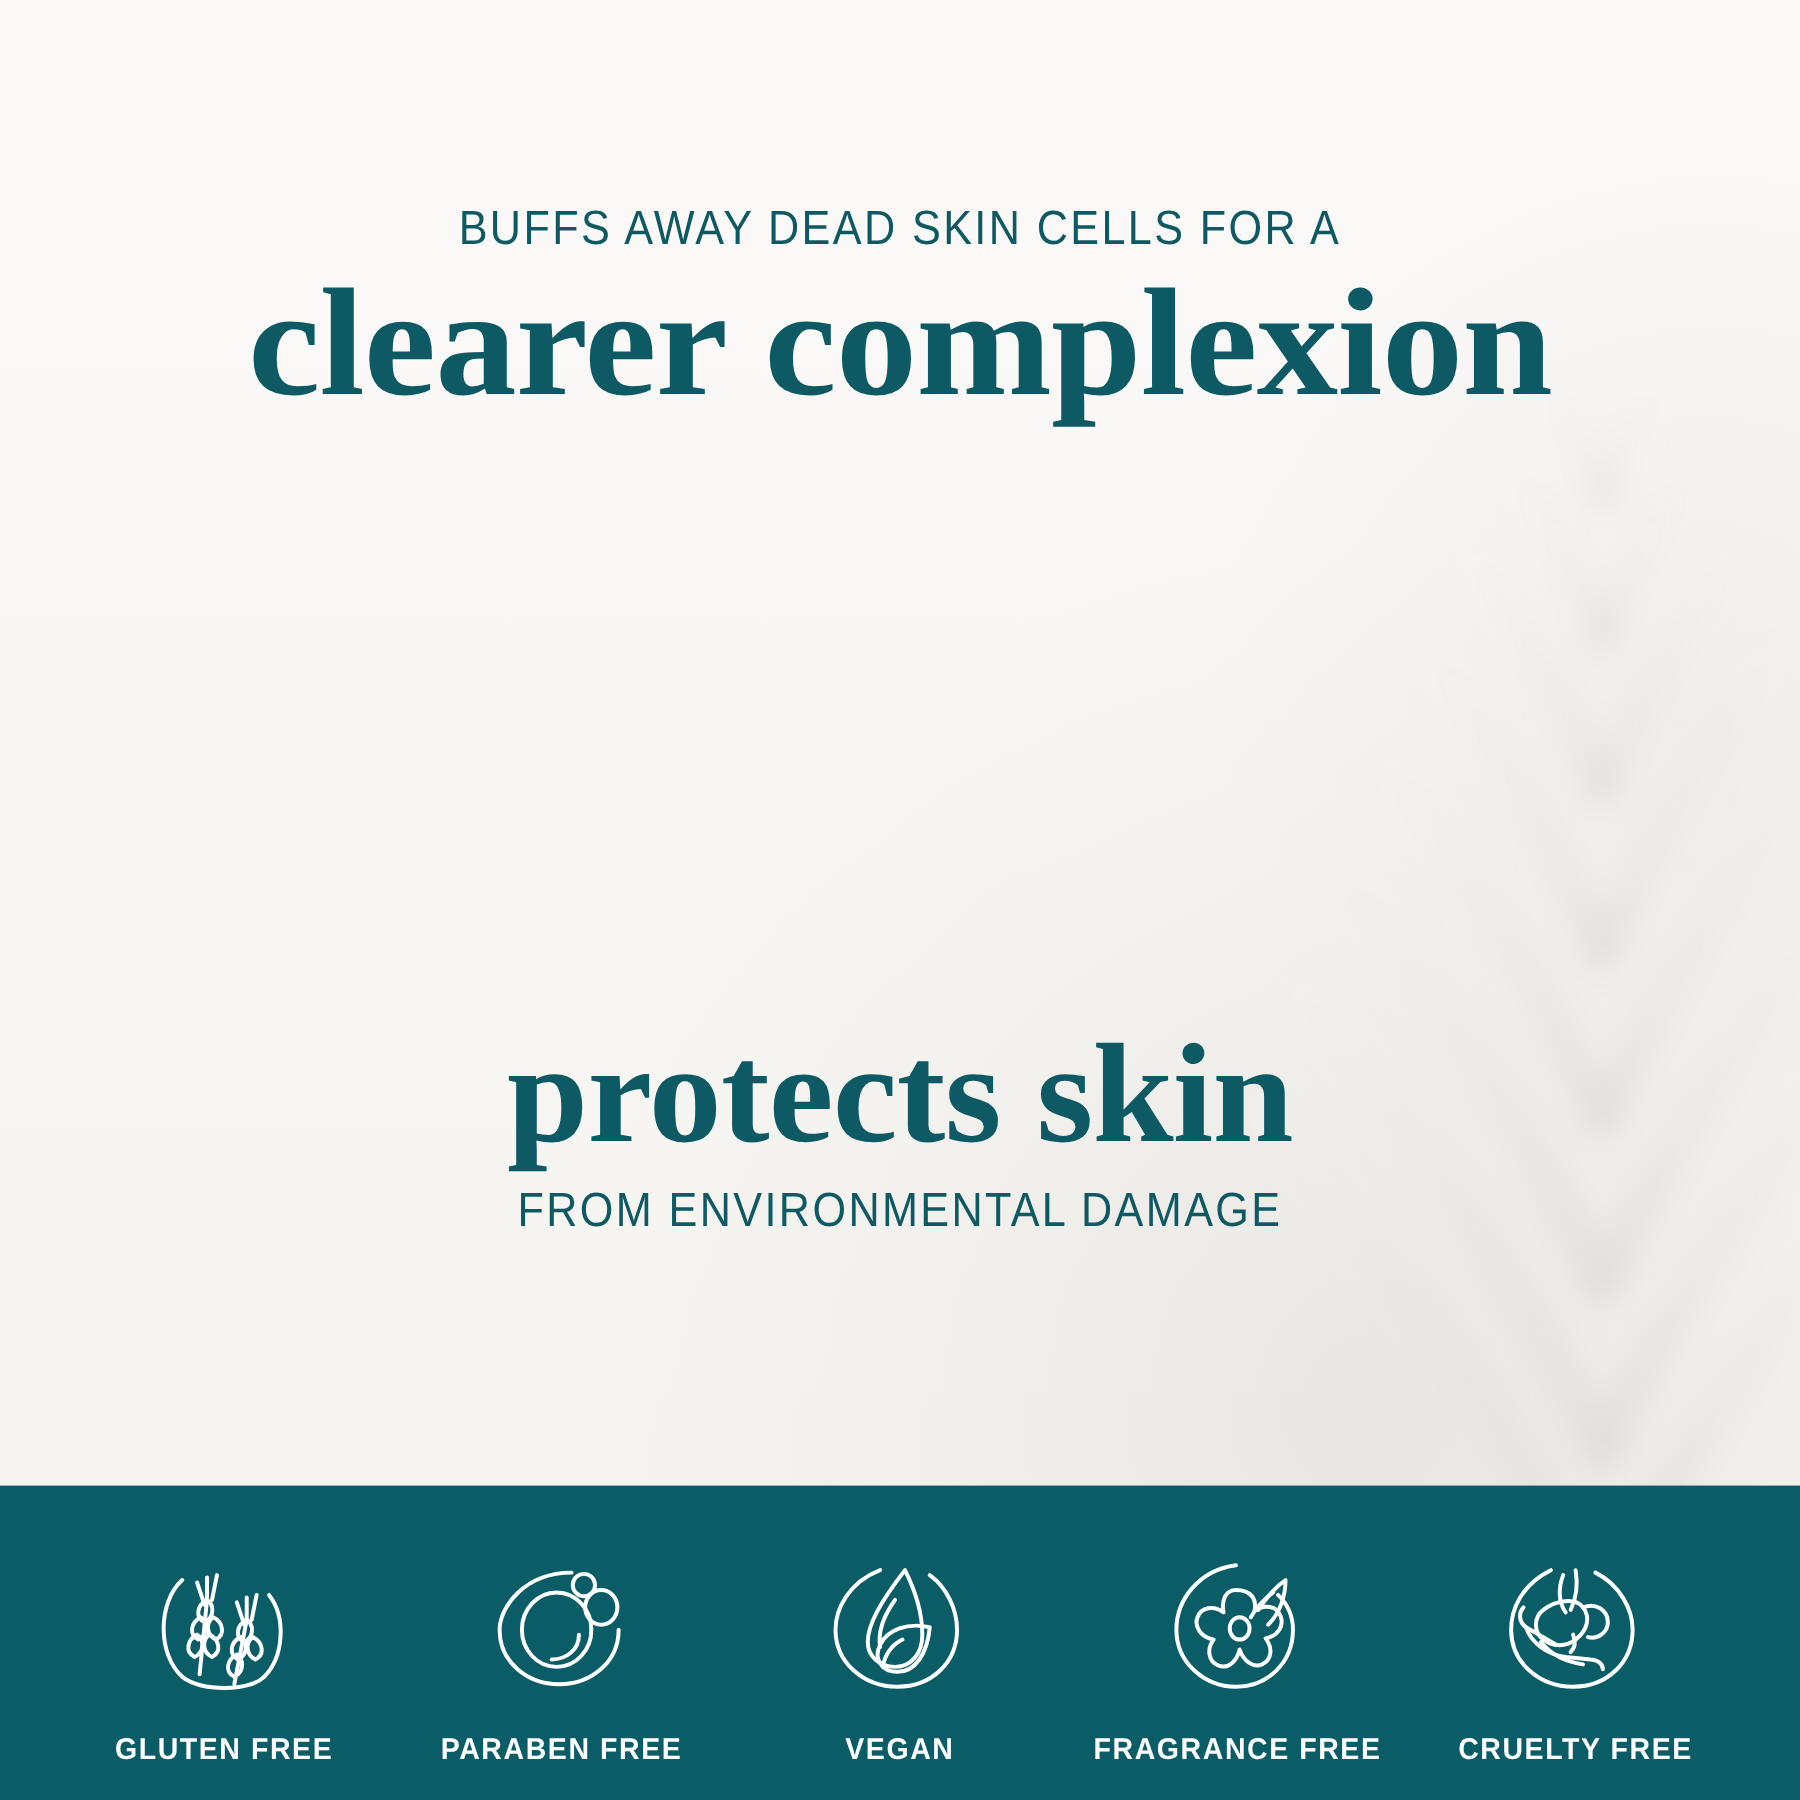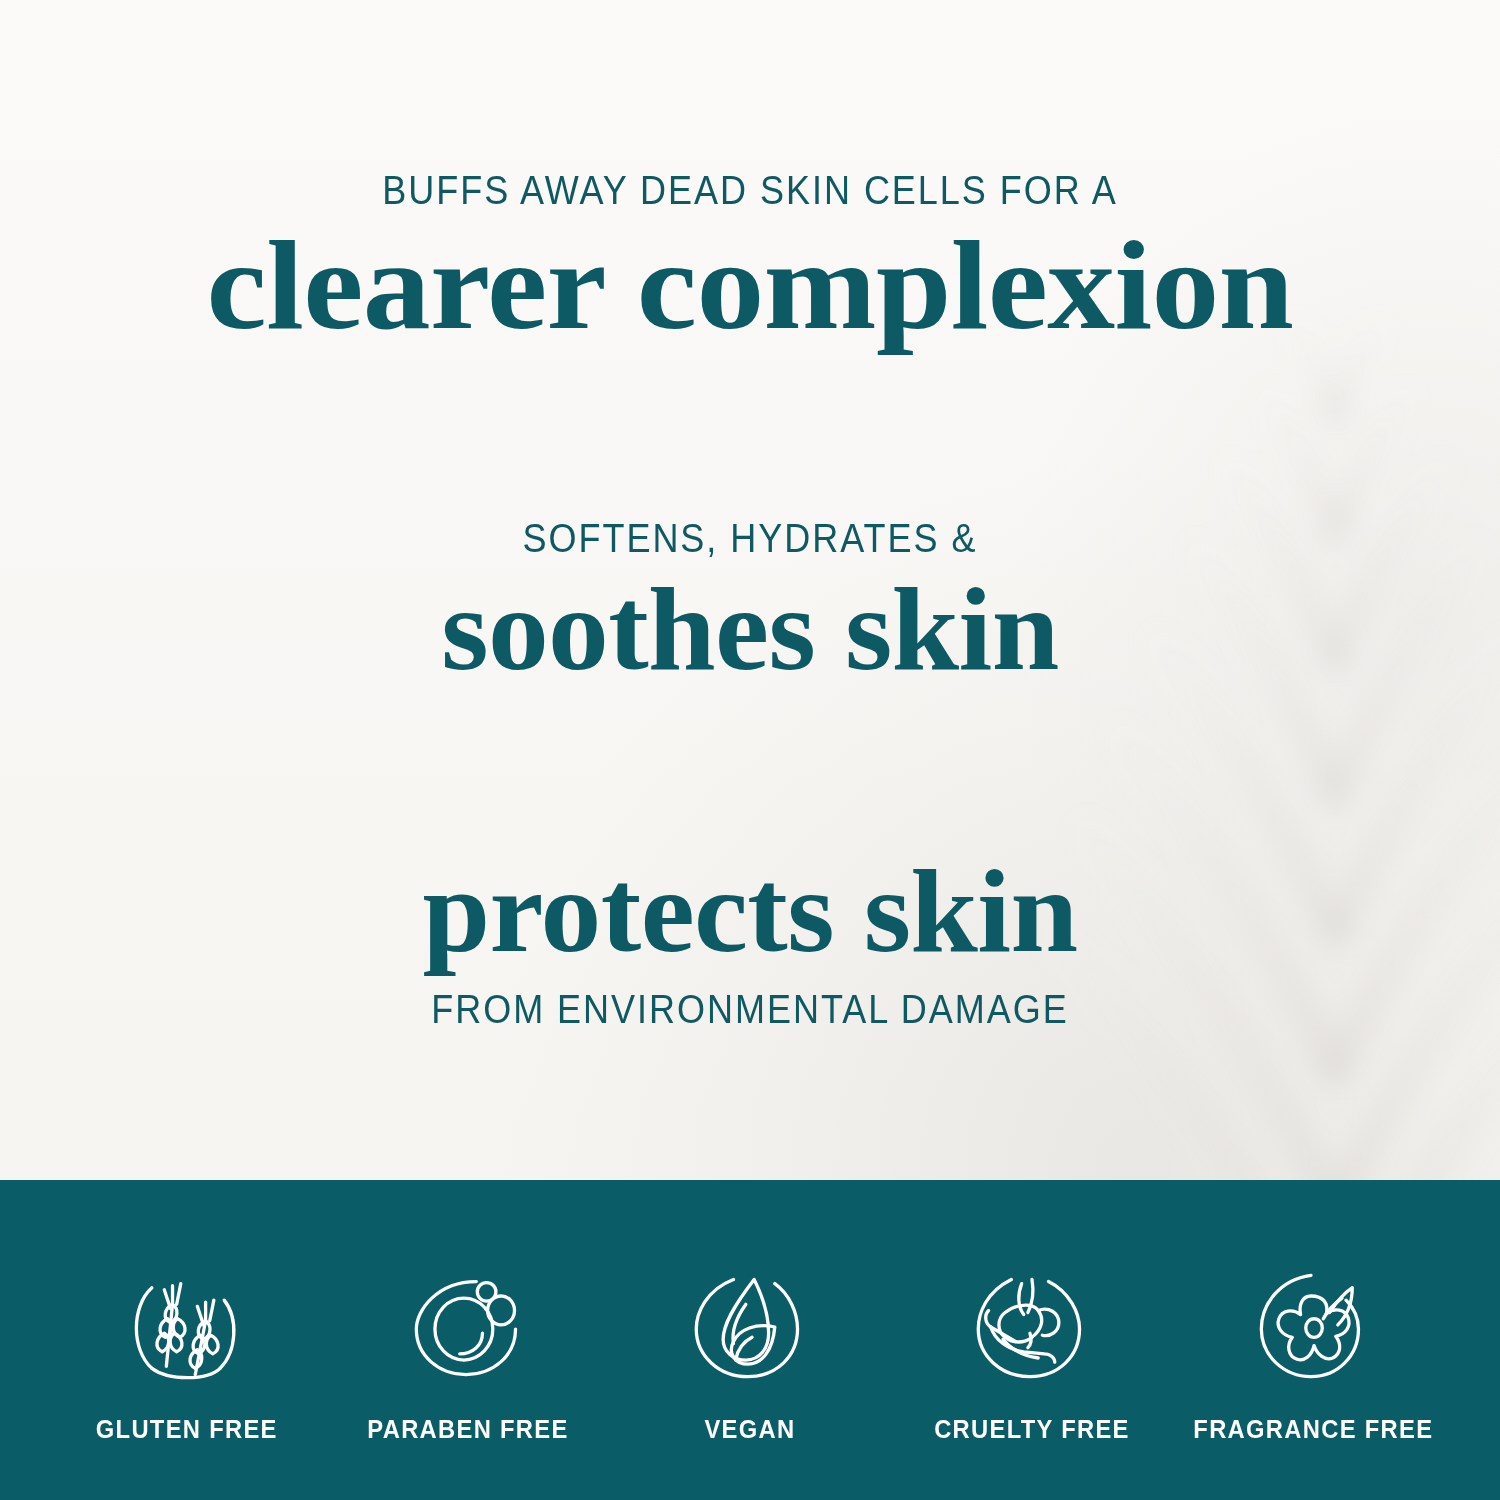--- a/index.html
+++ b/index.html
@@ -117,21 +117,21 @@
     margin-top: 16px;
     white-space: nowrap;
   }
 
   
   .claims-bar {
     position: absolute;
     left: 0;
     bottom: 0;
     width: 1500px;
-    height: 320px;
+    height: 262px;
     background: #0a5c66;
     z-index: 3;
     display: flex;
     align-items: center;
     justify-content: space-between;
     padding: 16px 46px 0 46px;
   }
 
   .claim {
     flex: 1 1 0;
@@ -207,24 +207,20 @@
     </div>
   </div>
 
   <div class="content">
 
     <div class="block block-1">
       <div class="eyebrow">BUFFS AWAY DEAD SKIN CELLS FOR A</div>
       <div class="headline headline-1">clearer complexion</div>
     </div>
 
-    <div class="block block-2">
-      <div class="eyebrow">SOFTENS, HYDRATES &amp;</div>
-      <div class="headline headline-2">soothes skin</div>
-    </div>
 
     <div class="block block-3">
       <div class="headline headline-3">protects skin</div>
       <div class="subline">FROM ENVIRONMENTAL DAMAGE</div>
     </div>
 
   </div>
 
   <div class="claims-bar">
 
@@ -274,42 +270,42 @@
           <path d="M84 60 C66 56 50 62 44 74 C38 86 46 96 58 96 C72 96 82 82 84 60Z"></path>
           <path d="M62 70 C54 74 48 82 46 92"></path>
         </svg>
       </span>
       <span class="claim-label">VEGAN</span>
     </div>
 
     <div class="claim">
       <span class="claim-icon">
         <svg viewBox="0 0 120 120" fill="none" stroke="#ffffff" stroke-width="3.2" stroke-linecap="round" stroke-linejoin="round" aria-hidden="true">
+          <path d="M58 10 C28 14 10 38 10 62 C10 88 32 108 58 108 C84 108 104 88 104 62 C104 52 100 42 92 34"></path>
+          <path d="M58 30 C50 30 46 38 48 48 C40 42 30 44 27 52 C24 60 30 68 40 70 C34 78 36 88 44 91 C52 94 59 87 61 78 C64 87 72 93 79 90 C87 86 88 77 82 69 C92 67 97 59 94 51 C91 43 81 41 73 47 C75 37 70 30 58 30Z"></path>
+          <ellipse cx="61" cy="61" rx="8" ry="9"></ellipse>
+          <path d="M76 46 C84 34 92 26 98 22 C98 34 94 48 84 58"></path>
+          <path d="M88 32 C80 38 74 44 70 52"></path>
+        </svg>
+      </span>
+      <span class="claim-label">FRAGRANCE FREE</span>
+    </div>
+
+    <div class="claim">
+      <span class="claim-icon">
+        <svg viewBox="0 0 120 120" fill="none" stroke="#ffffff" stroke-width="3.2" stroke-linecap="round" stroke-linejoin="round" aria-hidden="true">
           <path d="M40 14 C16 26 8 46 8 62 C8 88 30 108 58 108 C86 108 106 88 106 62 C106 46 96 26 76 16"></path>
           <path d="M50 18 C46 28 46 40 52 48"></path>
           <path d="M60 14 C62 26 60 38 56 46"></path>
           <path d="M34 46 C26 52 26 64 34 70 C42 76 52 76 60 70 C70 62 72 52 66 44 C60 36 44 38 34 46Z"></path>
           <path d="M66 44 C76 40 86 46 86 56 C86 64 78 70 70 68"></path>
           <path d="M58 66 C60 72 60 76 56 80"></path>
           <path d="M18 44 C14 48 14 56 20 60 L44 74"></path>
           <path d="M20 60 C24 72 36 82 52 84 L72 86 C78 86 82 90 82 94"></path>
           <path d="M32 72 C40 82 52 88 66 90"></path>
         </svg>
       </span>
       <span class="claim-label">CRUELTY FREE</span>
     </div>
 
-    <div class="claim">
-      <span class="claim-icon">
-        <svg viewBox="0 0 120 120" fill="none" stroke="#ffffff" stroke-width="3.2" stroke-linecap="round" stroke-linejoin="round" aria-hidden="true">
-          <path d="M58 10 C28 14 10 38 10 62 C10 88 32 108 58 108 C84 108 104 88 104 62 C104 52 100 42 92 34"></path>
-          <path d="M58 30 C50 30 46 38 48 48 C40 42 30 44 27 52 C24 60 30 68 40 70 C34 78 36 88 44 91 C52 94 59 87 61 78 C64 87 72 93 79 90 C87 86 88 77 82 69 C92 67 97 59 94 51 C91 43 81 41 73 47 C75 37 70 30 58 30Z"></path>
-          <ellipse cx="61" cy="61" rx="8" ry="9"></ellipse>
-          <path d="M76 46 C84 34 92 26 98 22 C98 34 94 48 84 58"></path>
-          <path d="M88 32 C80 38 74 44 70 52"></path>
-        </svg>
-      </span>
-      <span class="claim-label">FRAGRANCE FREE</span>
-    </div>
-
   </div>
 
 </div>
 
 </body></html>

